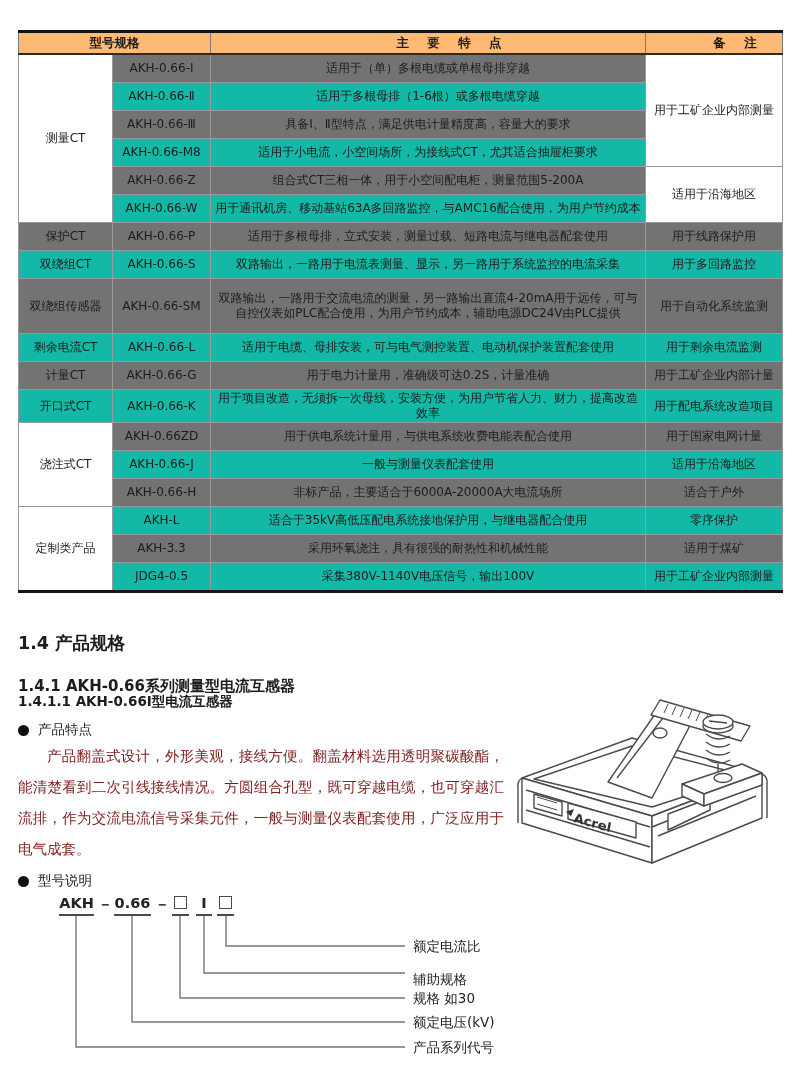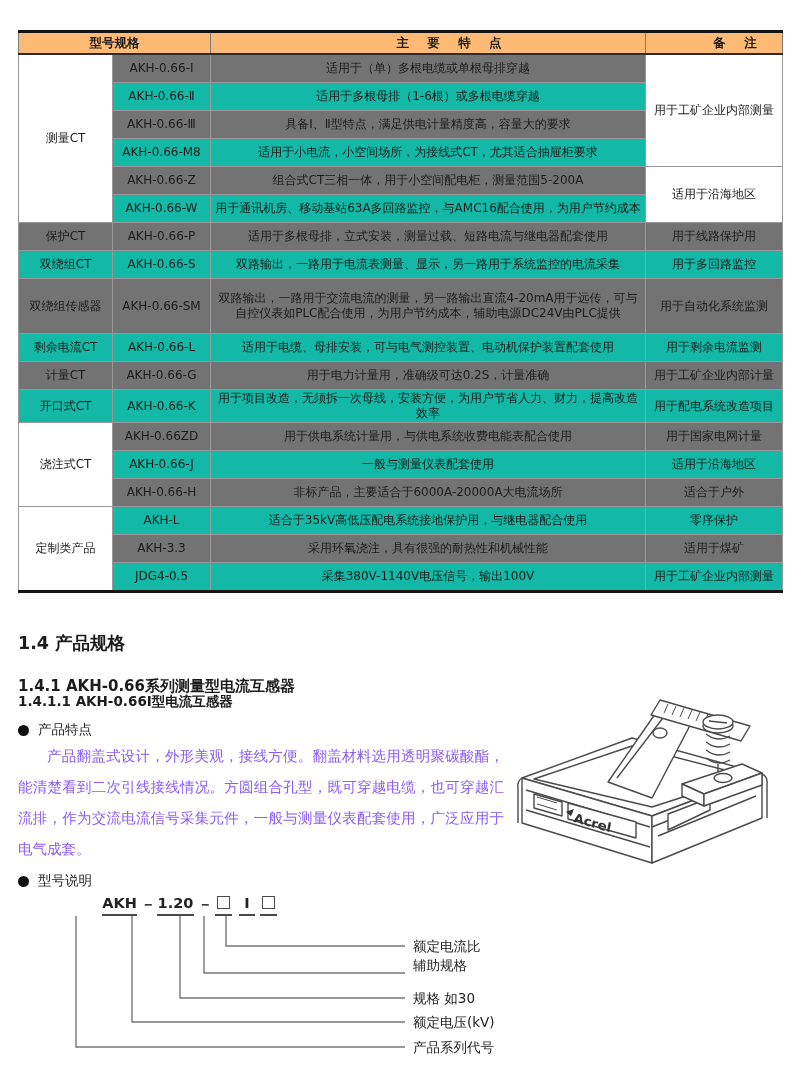--- a/index.html
+++ b/index.html
@@ -32,26 +32,26 @@
   .abs{position:absolute;}
   .h1{left:18px;top:631px;font-size:17.5px;font-weight:bold;}
   .h2{left:18px;top:677px;font-size:15px;font-weight:bold;}
   .h3{left:18px;top:693px;font-size:13.5px;font-weight:bold;}
   .bullet-line{font-size:13.5px;font-weight:normal;display:flex;align-items:center;gap:9px;}
   .bullet-dot{width:11px;height:11px;border-radius:50%;background:#111;display:inline-block;}
   .bl-feature{left:18px;top:721px;}
   .bl-model{left:18px;top:872px;}
   .para{
     left:18px;top:741px;width:486px;font-size:14.5px;line-height:31px;
-    text-indent:2em;text-align:justify;color:#8b5cf6;
+    text-indent:2em;text-align:justify;color:#7f1d1d;
   }
   
   .diagram{left:55px;top:895px;width:600px;height:175px;}
   .seg{position:absolute;top:0;height:19px;text-align:center;font-size:14.5px;
-       font-weight:bold;color:#222;margin-left:43px;}
+       font-weight:bold;color:#222;}
   .seg.ul{border-bottom:2px solid #4a4a4a;}
   .sq{display:inline-block;width:13px;height:13px;border:1.5px solid #4a4a4a;
       box-sizing:border-box;vertical-align:top;margin-top:1px;background:#fff;}
   .dg-label{position:absolute;left:358px;font-size:13.5px;color:#222;white-space:nowrap;}
   .dg-svg{position:absolute;left:0;top:0;}
   
   .drawing{left:510px;top:686px;width:282px;height:190px;}
 </style>
 </head>
 <body>
@@ -188,28 +188,28 @@
 <div class="abs diagram">
   <svg class="dg-svg" width="600" height="175" viewBox="0 0 600 175">
     <polyline points="171,21 171,51 350,51" fill="none" stroke="#777" stroke-width="1.4"></polyline>
     <polyline points="149,21 149,78 350,78" fill="none" stroke="#777" stroke-width="1.4"></polyline>
     <polyline points="125,21 125,103 350,103" fill="none" stroke="#777" stroke-width="1.4"></polyline>
     <polyline points="77,21 77,127 350,127" fill="none" stroke="#777" stroke-width="1.4"></polyline>
     <polyline points="21,21 21,152 350,152" fill="none" stroke="#777" stroke-width="1.4"></polyline>
   </svg>
   <span class="seg ul" style="left:4px;width:35px;">AKH</span>
   <span class="seg" style="left:43px;width:12px;">－</span>
-  <span class="seg ul" style="left:59px;width:37px;">1.20</span>
+  <span class="seg ul" style="left:59px;width:37px;">0.66</span>
   <span class="seg" style="left:100px;width:12px;">－</span>
   <span class="seg ul" style="left:117px;width:17px;"><span class="sq"></span></span>
   <span class="seg ul" style="left:141px;width:16px;">Ⅰ</span>
   <span class="seg ul" style="left:162px;width:17px;"><span class="sq"></span></span>
 
   <span class="dg-label" style="top:43px;">额定电流比</span>
-  <span class="dg-label" style="top:62px;font-family:Liberation Serif, serif;">辅助规格</span>
+  <span class="dg-label" style="top:76px;font-family:Liberation Serif, serif;">辅助规格</span>
   <span class="dg-label" style="top:95px;">规格 如30</span>
   <span class="dg-label" style="top:119px;">额定电压(kV)</span>
   <span class="dg-label" style="top:144px;">产品系列代号</span>
 </div>
 
 <div class="abs drawing">
   <svg width="282" height="190" viewBox="0 0 282 190" fill="none" stroke="#4a4a4a" stroke-width="1.4" stroke-linejoin="round">
 
     <polygon points="12,92 122,52 252,88 142,130" fill="#fff"></polygon>
     <polygon points="24,93 122,60 238,90 142,121" fill="#fff"></polygon>

